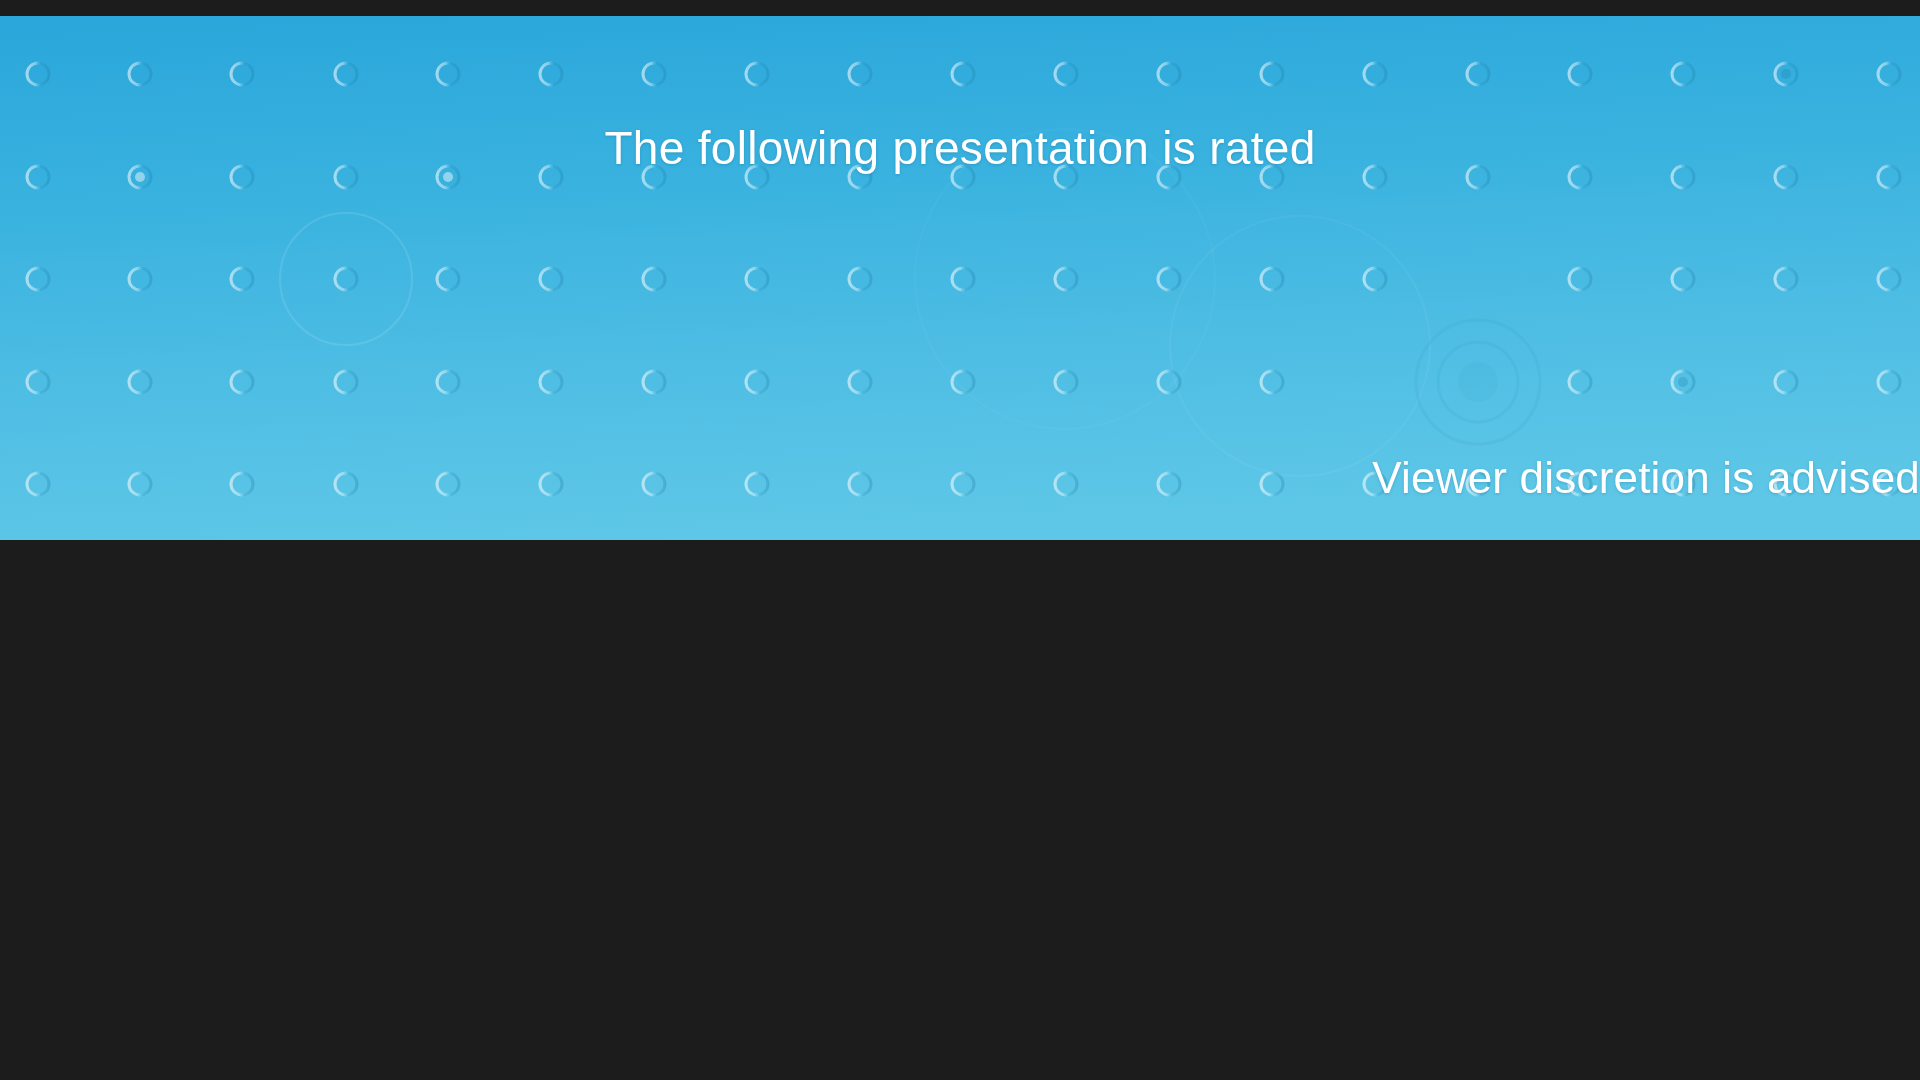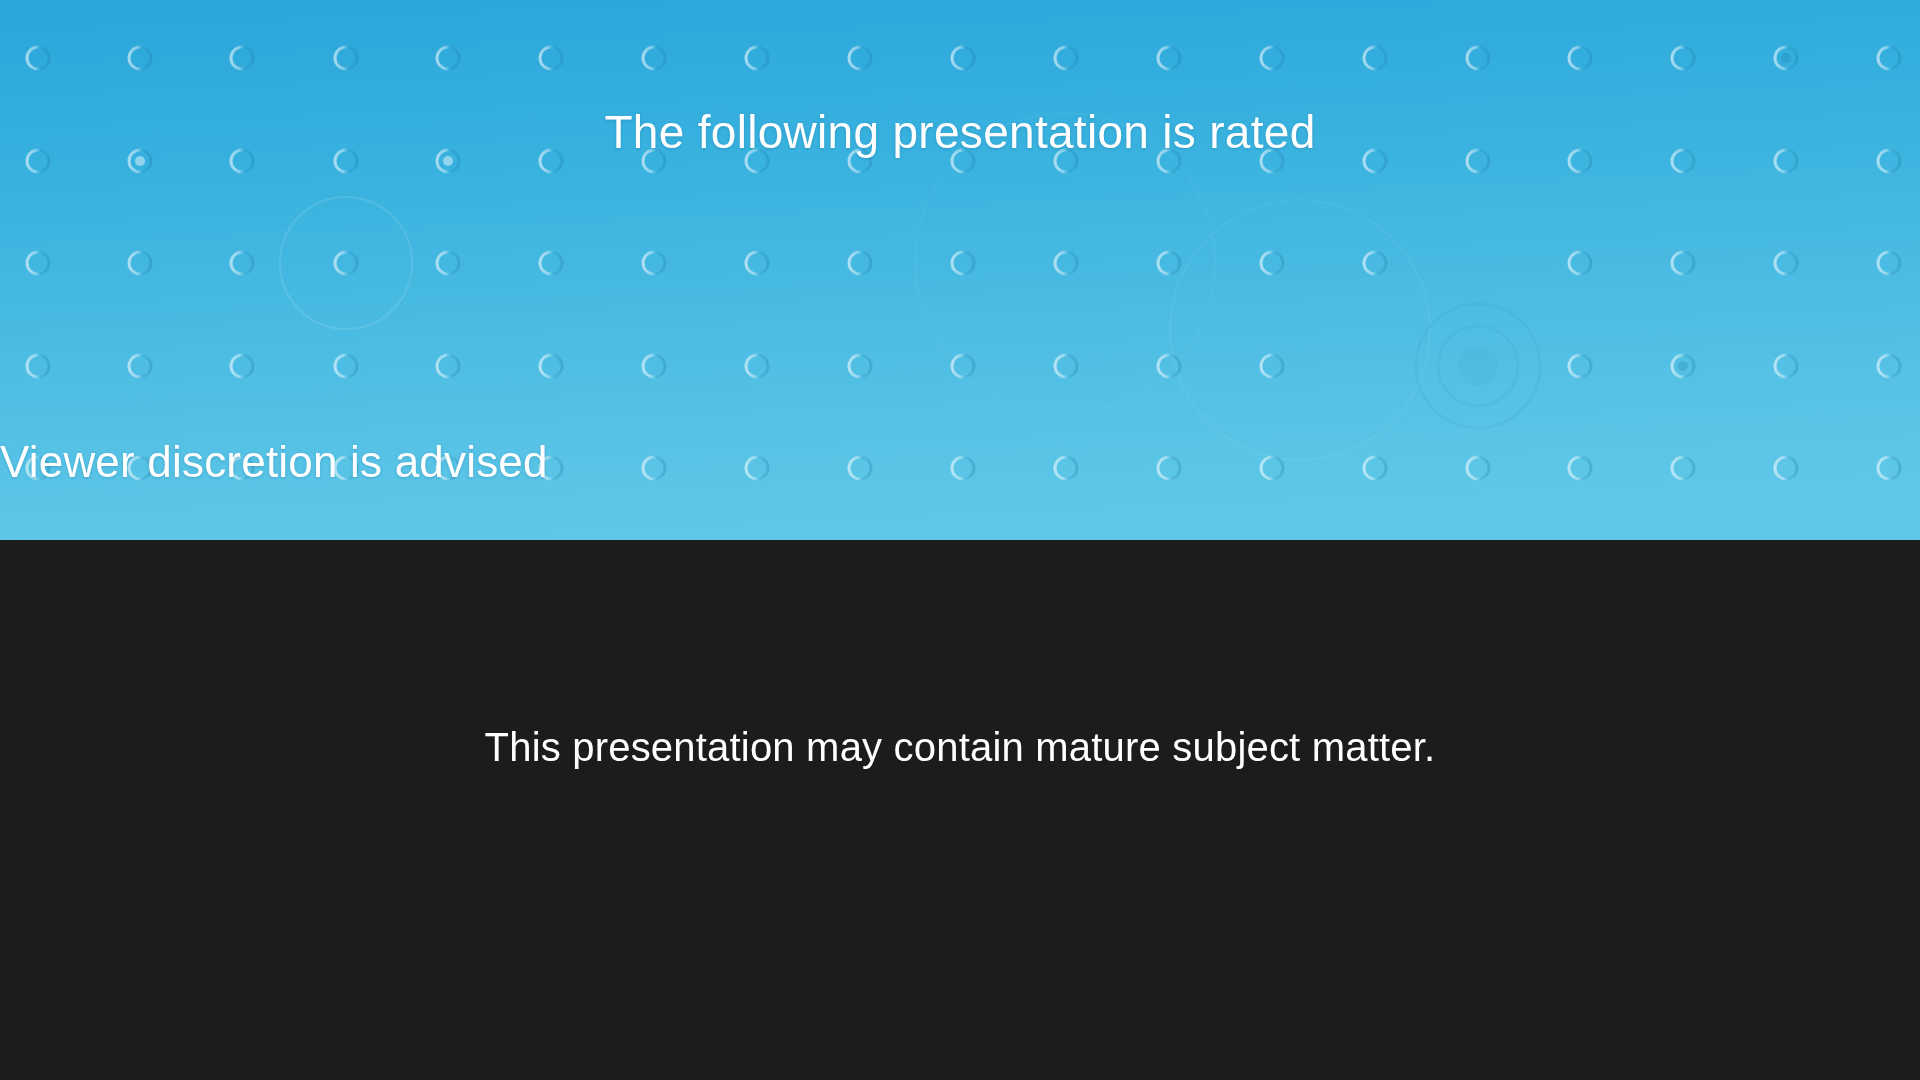--- a/index.html
+++ b/index.html
@@ -17,21 +17,21 @@
     width: 1920px;
     height: 1080px;
     overflow: hidden;
     background: #1c1c1c;
   }
 
   
   .rating-panel {
     position: absolute;
     left: 0;
-    top: 0;
+    top: 16px;
     width: 1920px;
     height: 540px;
     overflow: hidden;
     background: linear-gradient(170deg, #2aa6da 0%, #36b0de 30%, #4cbce3 62%, #5ec7e7 100%);
   }
 
   .bg-pattern {
     position: absolute;
     left: 0;
     top: 0;
@@ -84,21 +84,21 @@
     letter-spacing: 1px;
     line-height: 1;
     transform: translateY(-2px);
   }
 
   .subline {
     position: absolute;
     left: 0;
     top: 437px;
     width: 1920px;
-    text-align: left;
+    text-align: right;
     color: #ffffff;
     font-size: 44px;
     font-weight: 400;
     letter-spacing: 0.2px;
     text-shadow: 0 1px 3px rgba(20,90,130,0.25);
     white-space: nowrap;
   }
 
   
   .dark-panel {
@@ -288,17 +288,16 @@
     <div class="panel-content">
       <div class="headline">The following presentation is rated</div>
 
 
       <div class="subline">Viewer discretion is advised</div>
     </div>
   </div>
 
   <div class="dark-panel">
 
-    <div class="mature-notice">This presentation may contain mature subject matter.</div>
 
   </div>
 
 </div>
 
 </body></html>

